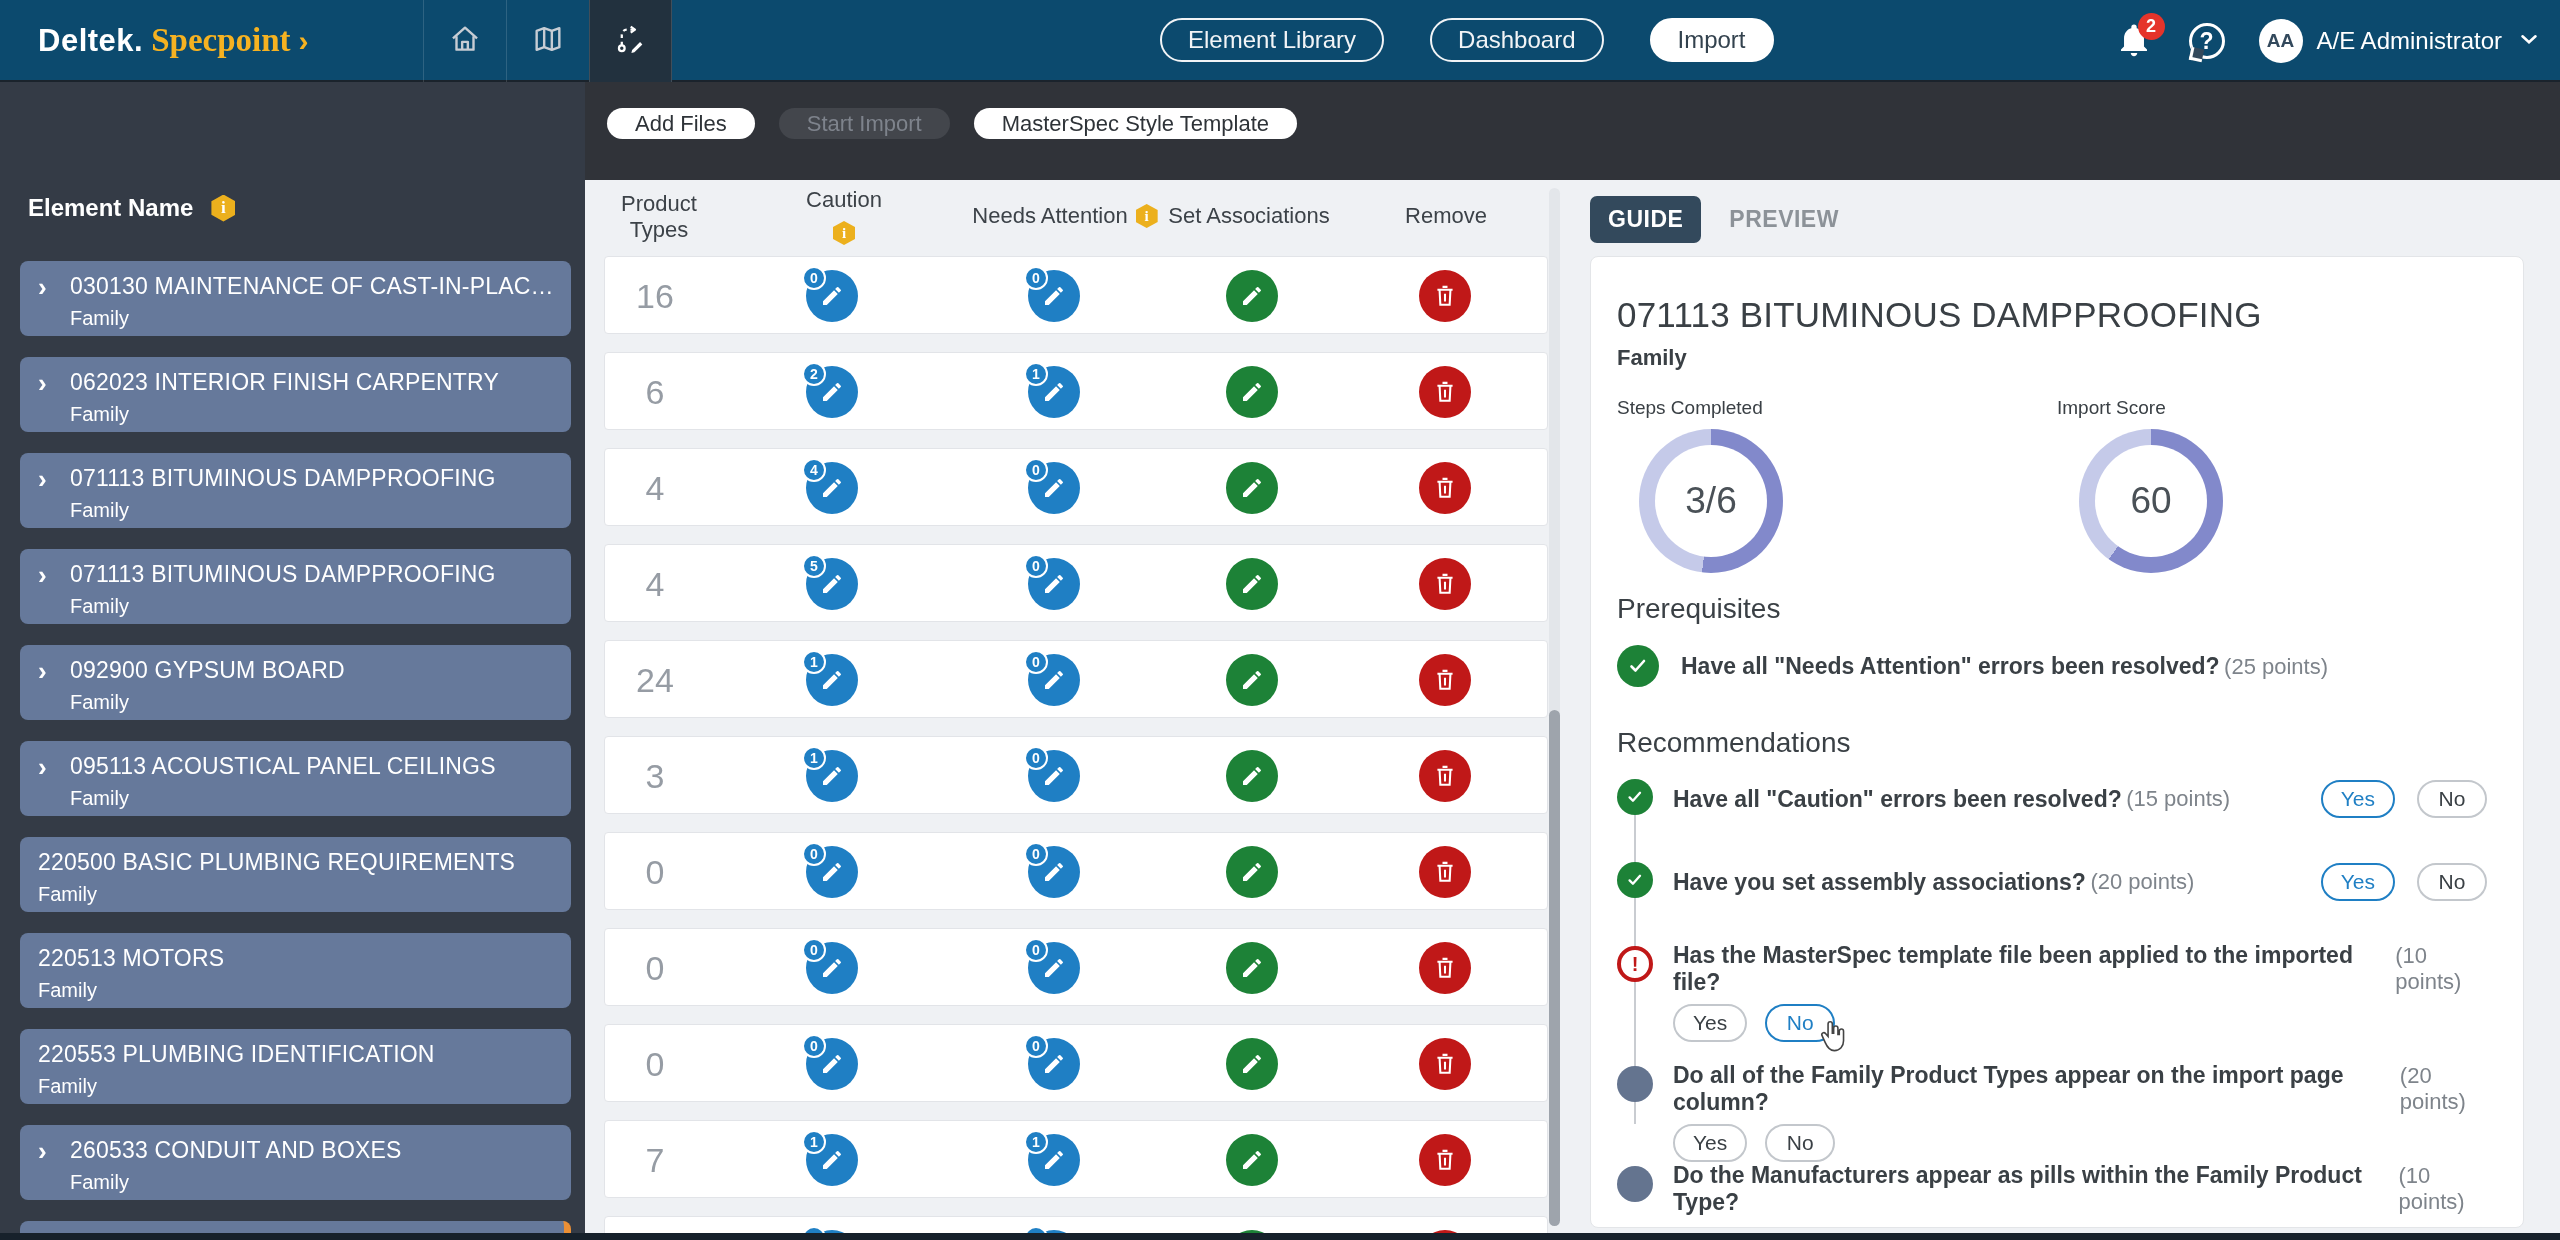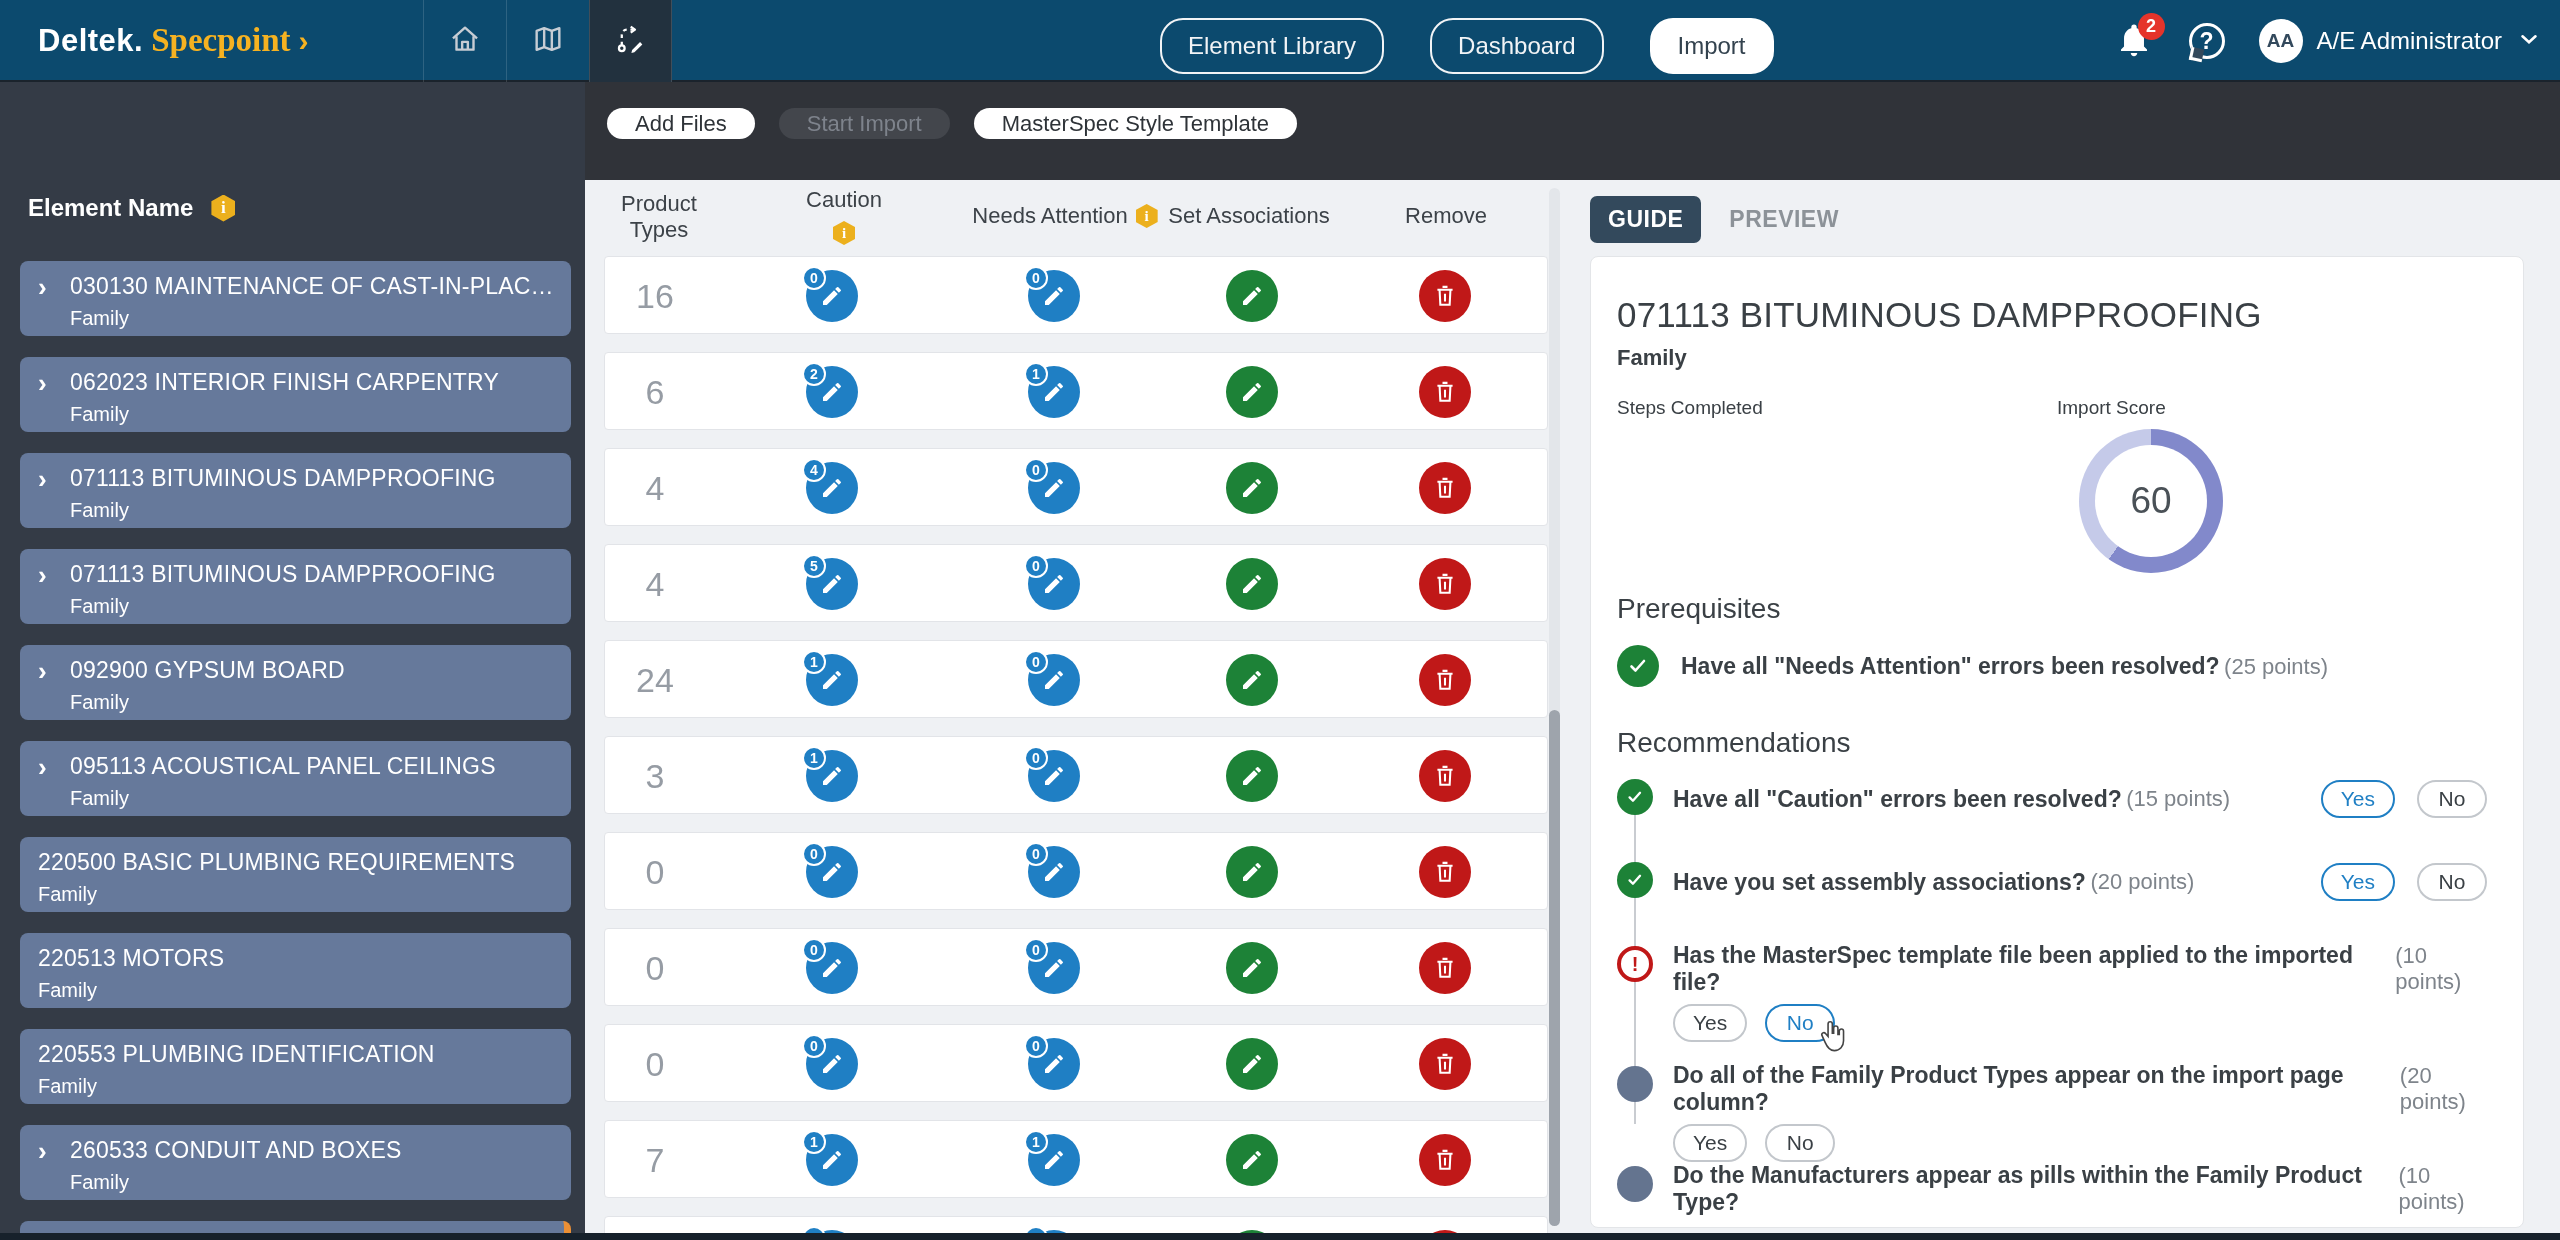--- a/index.html
+++ b/index.html
@@ -10,21 +10,21 @@
   .navbar { position:absolute; left:0; top:0; width:2560px; height:82px; background:#0c4a6e; border-bottom:2px solid #1A232C; z-index:5;padding-left:44px; }
   .brand { position:absolute; left:38px; top:22px; display:flex; align-items:baseline; gap:8px; }
   .brand-deltek { color:#fff; font-size:31px; font-weight:700; letter-spacing:.5px; }
   .brand-spec { color:#F6B221; font-family:"Liberation Serif", serif; font-size:33px; font-weight:700; }
   .brand-chev { color:#F6B221; font-size:30px; font-weight:700; }
   .nav-cells { position:absolute; left:423px; top:0; height:82px; display:flex; }
   .nav-cell { width:83px; height:82px; display:flex; align-items:center; justify-content:center; border-left:1px solid rgba(255,255,255,.14); cursor:pointer; }
   .nav-cell:last-child { border-right:1px solid rgba(255,255,255,.14); }
   .nav-cell.active { background:#22313E; }
   .nav-pills { position:absolute; left:1160px; top:18px; display:flex; gap:46px; align-items:center; }
-  .pill { height:56px; border:2px solid #F2F4F6; border-radius:23px; color:#F2F4F6; font-size:24px; display:flex; align-items:center; padding:0 26px; background:transparent; cursor:pointer; white-space:nowrap; }
+  .pill { height:44px; border:2px solid #F2F4F6; border-radius:23px; color:#F2F4F6; font-size:24px; display:flex; align-items:center; padding:0 26px; background:transparent; cursor:pointer; white-space:nowrap; }
   .pill.solid { background:#fff; border-color:#fff; color:#33424E; font-weight:500; }
   .nav-right { position:absolute; right:18px; top:0; height:82px; display:flex; align-items:center; gap:34px; }
   .bell-wrap { position:relative; width:40px; height:44px; cursor:pointer; }
   .bell-badge { position:absolute; top:-6px; right:-10px; min-width:27px; height:27px; border-radius:50%; background:#E5342B; color:#fff; font-size:18px; font-weight:700; display:flex; align-items:center; justify-content:center; }
   .help-icon { width:36px; height:36px; border:3px solid #fff; border-radius:50%; color:#fff; font-size:23px; font-weight:700; display:flex; align-items:center; justify-content:center; position:relative; cursor:pointer; }
   .help-icon::after { content:""; position:absolute; left:-2px; bottom:-5px; width:10px; height:10px; background:#33495C; border-left:3px solid #fff; border-bottom:3px solid #fff; transform:rotate(12deg); }
   .avatar { width:44px; height:44px; border-radius:50%; background:#fff; color:#33495C; font-size:19px; font-weight:700; display:flex; align-items:center; justify-content:center; }
   .user-name { color:#fff; font-size:24px; font-weight:500; }
   .user-group { display:flex; align-items:center; gap:14px; cursor:pointer; }
 
@@ -552,20 +552,23 @@
     <span class="tab idle">PREVIEW</span>
   </div>
 
   <div class="guide-card">
     <div class="g-title">071113 BITUMINOUS DAMPPROOFING</div>
     <div class="g-sub">Family</div>
 
     <div class="stats">
       <div class="stat">
         <div class="stat-label">Steps Completed</div>
+        <div class="donut" style="background: conic-gradient(rgb(130, 137, 203) 0deg, rgb(130, 137, 203) 187.2deg, rgb(197, 202, 233) 187.2deg, rgb(197, 202, 233) 360deg);">
+          <div class="donut-hole">3/6</div>
+        </div>
       </div>
       <div class="stat">
         <div class="stat-label">Import Score</div>
         <div class="donut" style="background: conic-gradient(rgb(130, 137, 203) 0deg, rgb(130, 137, 203) 216deg, rgb(197, 202, 233) 216deg, rgb(197, 202, 233) 360deg);">
           <div class="donut-hole">60</div>
         </div>
       </div>
     </div>
 
     <div class="sec-h prereq-h">Prerequisites</div>

